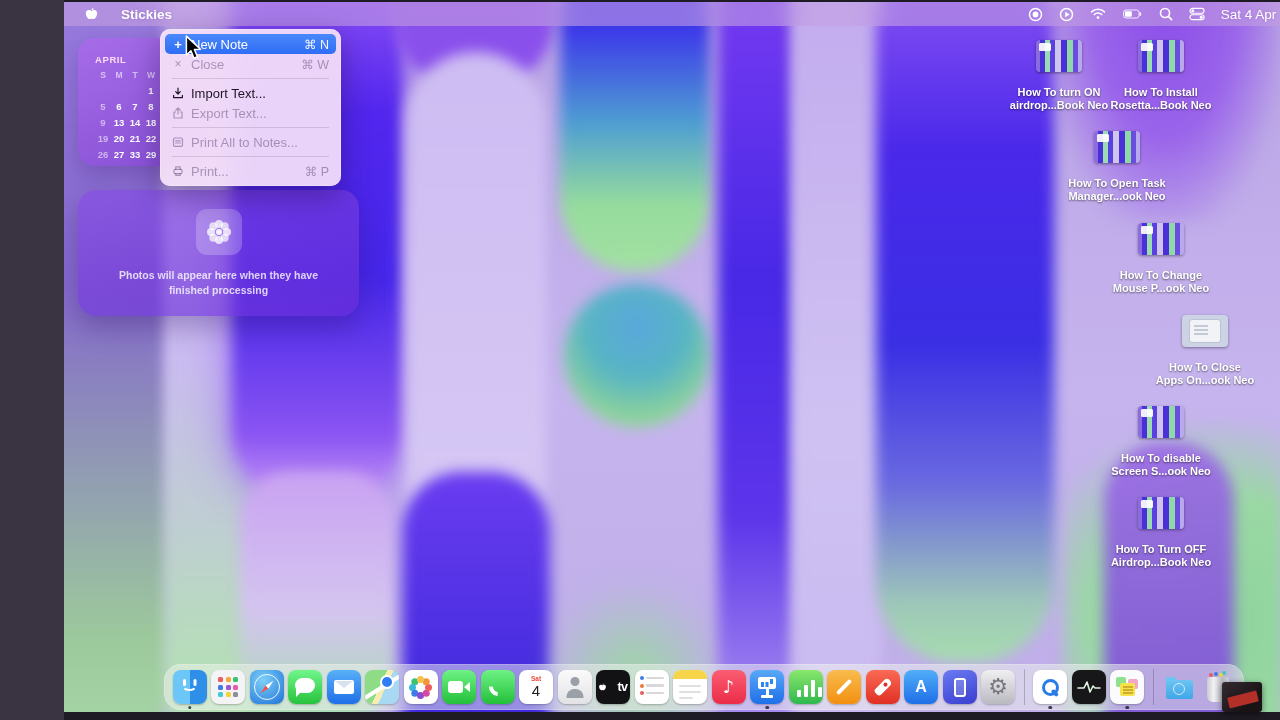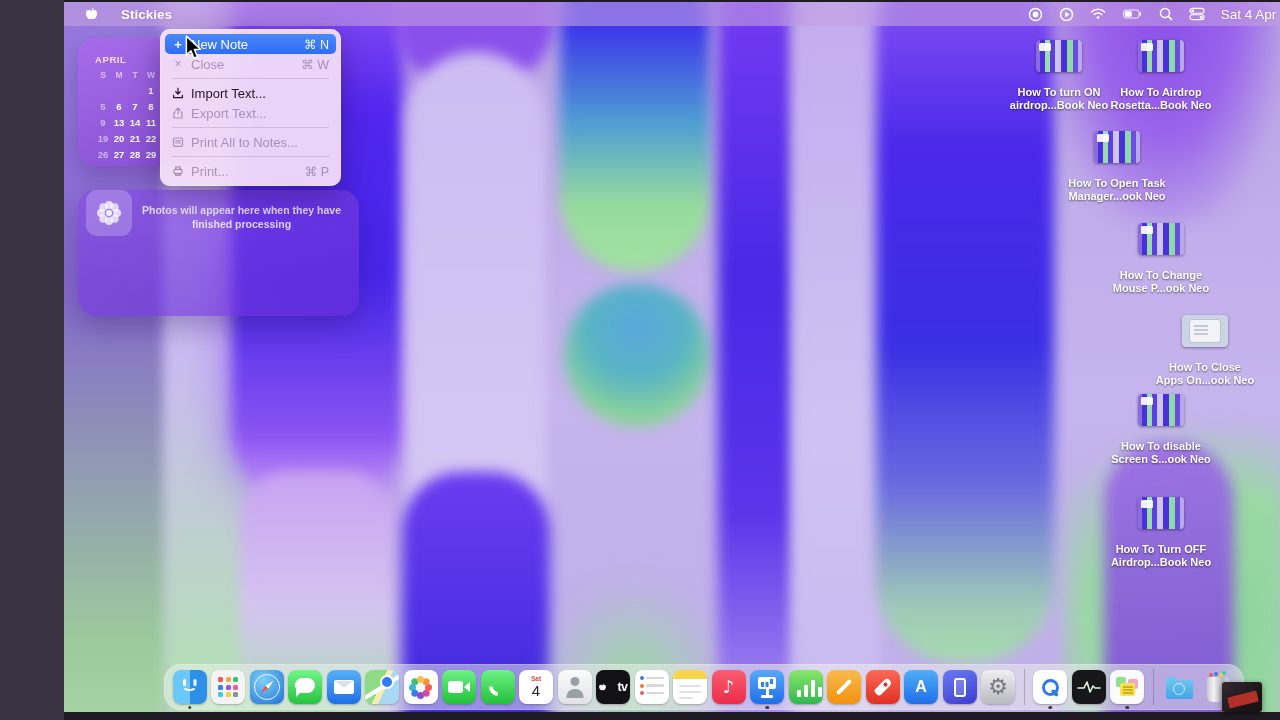--- a/index.html
+++ b/index.html
@@ -59,21 +59,21 @@
   .calwidget{position:absolute;left:14px;top:36px;width:134px;height:128px;z-index:5;border-radius:17px;
     background:linear-gradient(155deg,rgba(170,105,235,.8),rgba(132,70,212,.8));
     box-shadow:0 10px 22px rgba(50,10,100,.25);padding:16px 0 0 17px;box-sizing:border-box;color:#fff;}
   .cal-month{font-size:9.5px;font-weight:bold;letter-spacing:.6px;color:rgba(255,225,245,.95);margin-bottom:5px;}
   .cal-grid{display:grid;grid-template-columns:repeat(4,16px);column-gap:0;row-gap:5px;}
   .cal-cell{font-size:9.5px;font-weight:bold;text-align:center;color:#fff;}
   .cal-cell.hdr{color:rgba(255,255,255,.6);font-size:8.5px;}
   .cal-cell.dim{color:rgba(255,255,255,.55);}
   .photosw{position:absolute;left:14px;top:188px;width:281px;height:126px;z-index:5;border-radius:18px;
     background:linear-gradient(165deg,rgba(134,74,232,.6),rgba(104,44,214,.68));
-    box-shadow:0 12px 26px rgba(40,10,90,.28);display:flex;flex-direction:row;justify-content:center;}
+    box-shadow:0 12px 26px rgba(40,10,90,.28);display:flex;flex-direction:column;align-items:center;justify-content:center;}
   .pw-tile{width:46px;height:46px;border-radius:11px;background:rgba(255,255,255,.22);display:grid;place-items:center;}
   .pw-flower{width:6px;height:6px;border-radius:50%;background:rgba(255,255,255,.9);
     box-shadow:0 -8px 0 1px rgba(255,255,255,.75),5.7px -5.7px 0 1px rgba(255,255,255,.7),8px 0 0 1px rgba(255,255,255,.75),
     5.7px 5.7px 0 1px rgba(255,255,255,.7),0 8px 0 1px rgba(255,255,255,.75),-5.7px 5.7px 0 1px rgba(255,255,255,.7),
     -8px 0 0 1px rgba(255,255,255,.75),-5.7px -5.7px 0 1px rgba(255,255,255,.7);}
   .pw-msg{margin-top:13px;width:220px;text-align:center;font-size:10.5px;font-weight:bold;
     color:rgba(255,255,255,.78);line-height:1.35;}
   
   .dicon{position:absolute;width:110px;display:flex;flex-direction:column;align-items:center;z-index:5;}
   .dthumb{width:46px;height:32px;border-radius:4px;box-shadow:0 1px 3px rgba(0,0,0,.4);position:relative;overflow:hidden;}
@@ -279,28 +279,28 @@
         <span class="cal-cell"></span>
         <span class="cal-cell"></span>
         <span class="cal-cell">1</span>
         <span class="cal-cell dim">5</span>
         <span class="cal-cell">6</span>
         <span class="cal-cell">7</span>
         <span class="cal-cell">8</span>
         <span class="cal-cell dim">9</span>
         <span class="cal-cell">13</span>
         <span class="cal-cell">14</span>
-        <span class="cal-cell">11</span>
+        <span class="cal-cell">18</span>
         <span class="cal-cell dim">19</span>
         <span class="cal-cell">20</span>
         <span class="cal-cell">21</span>
         <span class="cal-cell">22</span>
         <span class="cal-cell dim">26</span>
         <span class="cal-cell">27</span>
-        <span class="cal-cell">28</span>
+        <span class="cal-cell">33</span>
         <span class="cal-cell">29</span>
       </div>
   </div>
 
   <div class="photosw">
     <div class="pw-tile">
         <div class="pw-flower"></div>
       </div>
     <div class="pw-msg">Photos will appear here when they have finished processing</div>
   </div>
@@ -369,21 +369,21 @@
       <div class="dicon" style="left: 940px; top: 38px;">
         <div class="dthumb stripes"></div>
         <div class="dlabel">
           <div>How To turn ON</div>
           <div>airdrop...Book Neo</div>
         </div>
       </div>
       <div class="dicon" style="left: 1042px; top: 38px;">
         <div class="dthumb stripes"></div>
         <div class="dlabel">
-          <div>How To Airdrop</div>
+          <div>How To Install</div>
           <div>Rosetta...Book Neo</div>
         </div>
       </div>
       <div class="dicon" style="left: 998px; top: 129px;">
         <div class="dthumb stripes"></div>
         <div class="dlabel">
           <div>How To Open Task</div>
           <div>Manager...ook Neo</div>
         </div>
       </div>
@@ -394,21 +394,21 @@
           <div>Mouse P...ook Neo</div>
         </div>
       </div>
       <div class="dicon" style="left: 1042px; top: 313px; margin-left: 44px;">
         <div class="dthumb window"></div>
         <div class="dlabel">
           <div>How To Close</div>
           <div>Apps On...ook Neo</div>
         </div>
       </div>
-      <div class="dicon" style="left: 1042px; top: 392px;">
+      <div class="dicon" style="left: 1042px; top: 404px;">
         <div class="dthumb stripes"></div>
         <div class="dlabel">
           <div>How To disable</div>
           <div>Screen S...ook Neo</div>
         </div>
       </div>
       <div class="dicon" style="left: 1042px; top: 495px;">
         <div class="dthumb stripes"></div>
         <div class="dlabel">
           <div>How To Turn OFF</div>

